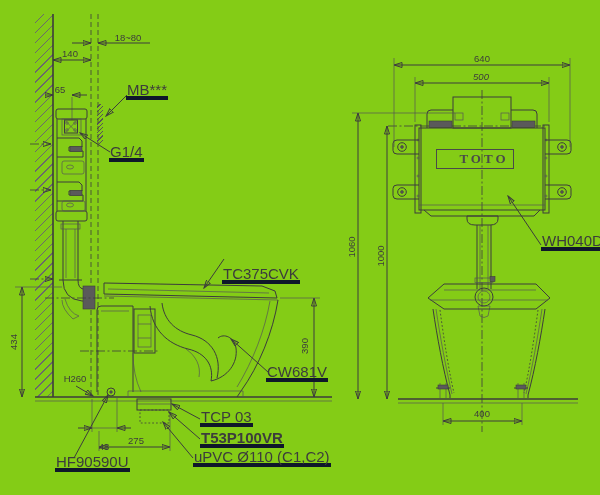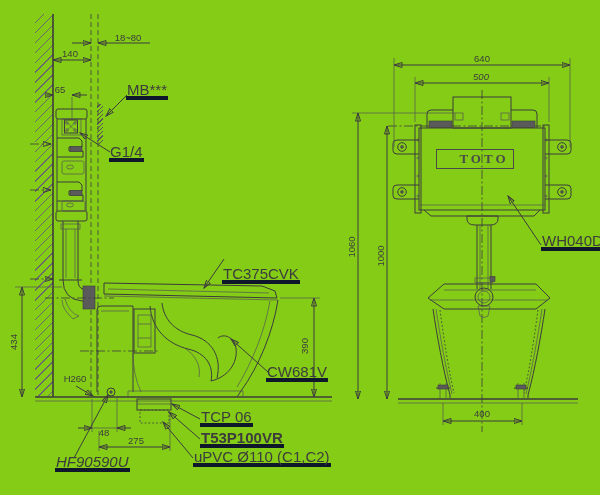--- a/index.html
+++ b/index.html
@@ -226,31 +226,31 @@
       <line x1="443" y1="403" x2="443" y2="425" class="thin"></line>
       <line x1="522" y1="403" x2="522" y2="425" class="thin"></line>
       <line x1="541" y1="245" x2="508" y2="196" marker-end="url(#ar)"></line>
     </g>
   </svg>
 
   <div class="dim" style="left:106px;top:33px;width:44px;">18~80</div>
   <div class="dim" style="left:50px;top:49px;width:40px;">140</div>
   <div class="dim" style="left:50px;top:85px;width:20px;">65</div>
   <div class="vdim" style="left:-4px;top:336px;width:36px;">434</div>
-  <div class="dim" style="left:90px;top:428px;width:28px;">48</div>
+  <div class="dim" style="left:90px;top:442px;width:28px;">48</div>
   <div class="dim" style="left:116px;top:436px;width:40px;">275</div>
   <div class="vdim" style="left:287px;top:340px;width:36px;">390</div>
   <div class="dim" style="left:58px;top:374px;width:34px;">H260</div>
 
   <div class="lbl" style="left:126px;top:84px;">MB***</div>
   <div class="lbl" style="left:109px;top:146px;">G1/4</div>
   <div class="lbl" style="left:222px;top:245px;margin-top:23px;">TC375CVK</div>
   <div class="lbl" style="left:266px;top:366px;">CW681V</div>
-  <div class="lbl" style="left:55px;top:456px;font-style:italic;">HF90590U</div>
-  <div class="lbl" style="left:200px;top:411px;">TCP 06</div>
+  <div class="lbl" style="left:55px;top:456px;">HF90590U</div>
+  <div class="lbl" style="left:200px;top:411px;">TCP 03</div>
   <div class="lbl" style="left:200px;top:432px;font-weight:bold;">T53P100VR</div>
   <div class="lbl" style="left:193px;top:451px;">uPVC Ø110 (C1,C2)</div>
 
   <div class="logo">TOTO</div>
   <div class="dim" style="left:462px;top:54px;width:40px;">640</div>
   <div class="dim" style="left:461px;top:72px;width:40px;font-style:italic;">500</div>
   <div class="vdim" style="left:331px;top:241px;width:42px;">1060</div>
   <div class="vdim" style="left:360px;top:250px;width:42px;">1000</div>
   <div class="dim" style="left:462px;top:409px;width:40px;">400</div>
   <div class="lbl" style="left:541px;top:235px;">WH040D</div>

